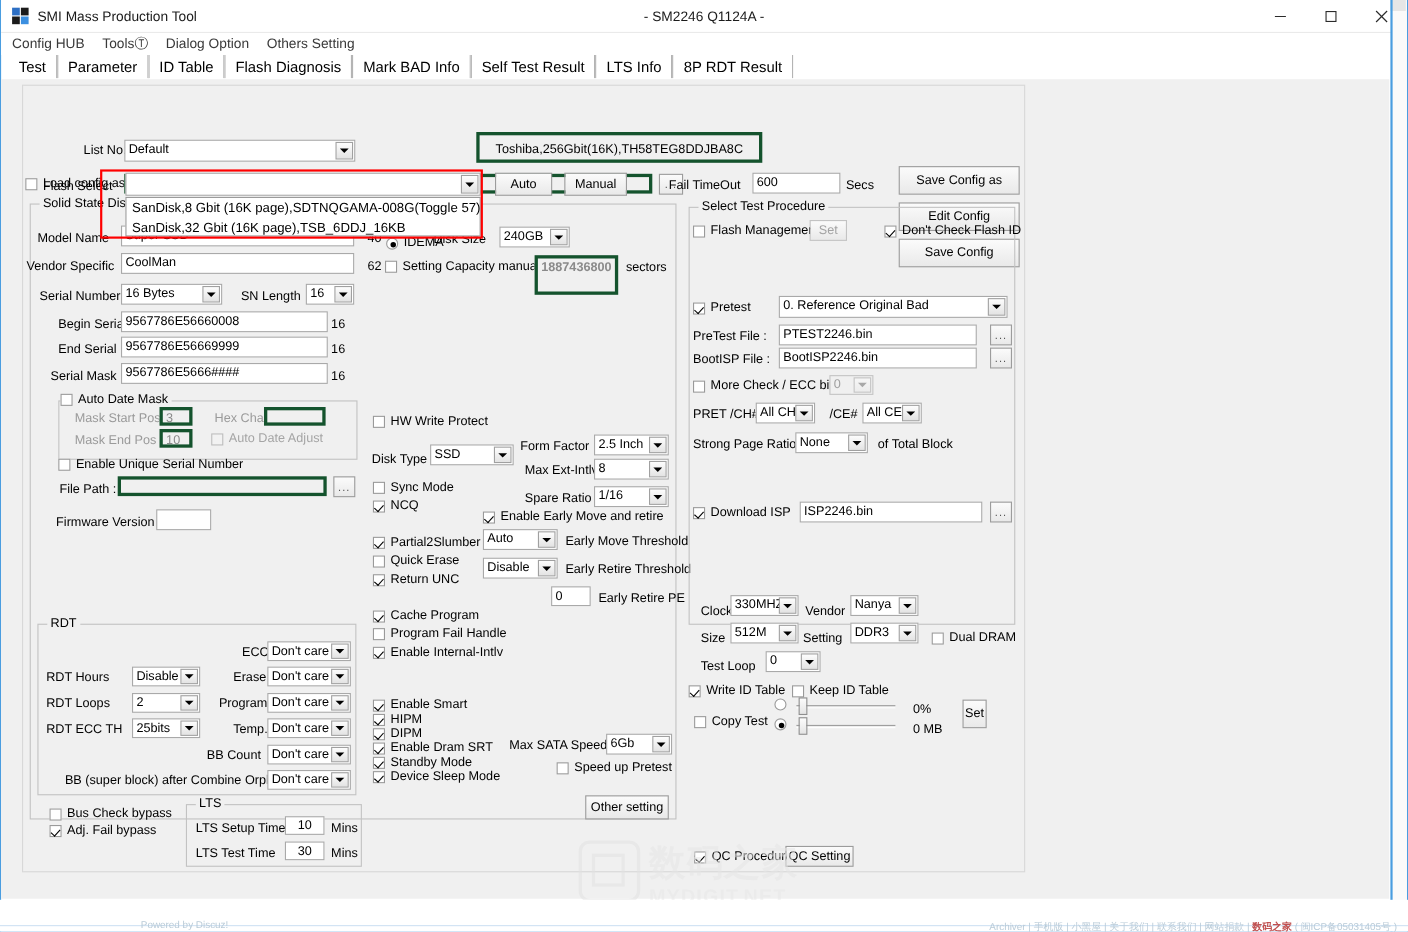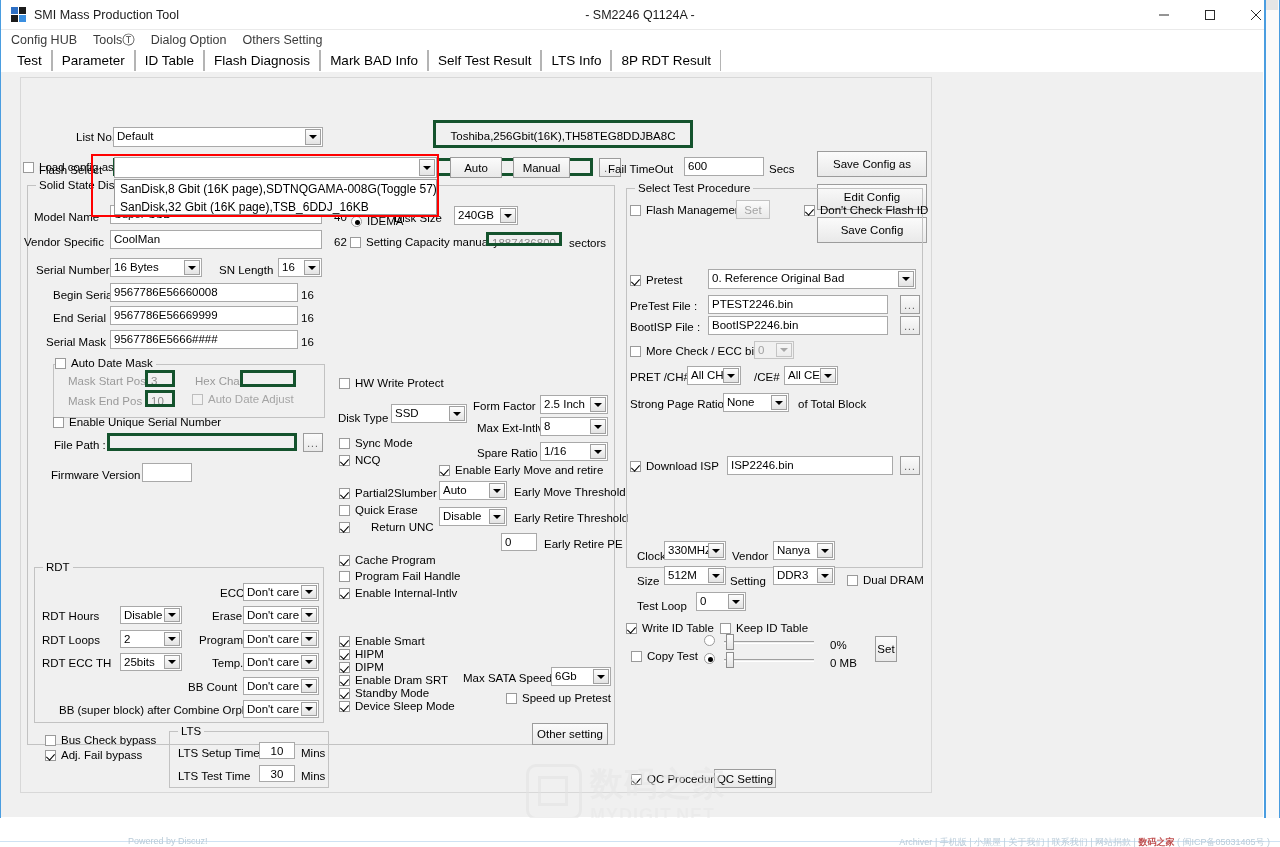--- a/index.html
+++ b/index.html
@@ -311,21 +311,21 @@
     <div class="lbl" style="left:393px; top:140px;">Disk Size</div>
     <div class="cbo" style="left:453px; top:134px; width:64px; height:19px;">
       <span>240GB</span>
       <div class="arrow"></div>
     </div>
 
     <div class="chk" style="left:349px; top:164px;">
       <div class="box"></div>
       <div class="txt">Setting Capacity manually</div>
     </div>
-    <div class="tf ro" style="left:485px; top:160px; width:76px; height:14px;">1887436800</div>
+    <div class="tf ro" style="left:485px; top:160px; width:76px; height:36px;font-weight:bold;">1887436800</div>
     <div class="lbl" style="left:568px; top:165px;">sectors</div>
 
     <div class="chk" style="left:338px; top:305px;">
       <div class="box"></div>
       <div class="txt">HW Write Protect</div>
     </div>
 
     <div class="lbl" style="left:337px; top:340px;">Disk Type</div>
     <div class="cbo" style="left:390px; top:332px; width:76px; height:19px;">
       <span>SSD</span>
@@ -374,21 +374,21 @@
     <div class="chk" style="left:338px; top:432px;justify-content:center;">
       <div class="box"></div>
       <div class="txt">Quick Erase</div>
     </div>
     <div class="cbo" style="left:438px; top:435px; width:68px; height:19px;">
       <span>Disable</span>
       <div class="arrow"></div>
     </div>
     <div class="lbl" style="left:513px; top:440px;">Early Retire Threshold</div>
 
-    <div class="chk on" style="left:338px; top:449px;gap:16px;">
+    <div class="chk on" style="left:338px; top:449px;">
       <div class="box"></div>
       <div class="txt">Return UNC</div>
     </div>
     <div class="tf" style="left:500px; top:461px; width:36px; height:18px;">0</div>
     <div class="lbl" style="left:543px; top:466px;">Early Retire PE</div>
 
     <div class="chk on" style="left:338px; top:482px;">
       <div class="box"></div>
       <div class="txt">Cache Program</div>
     </div>

